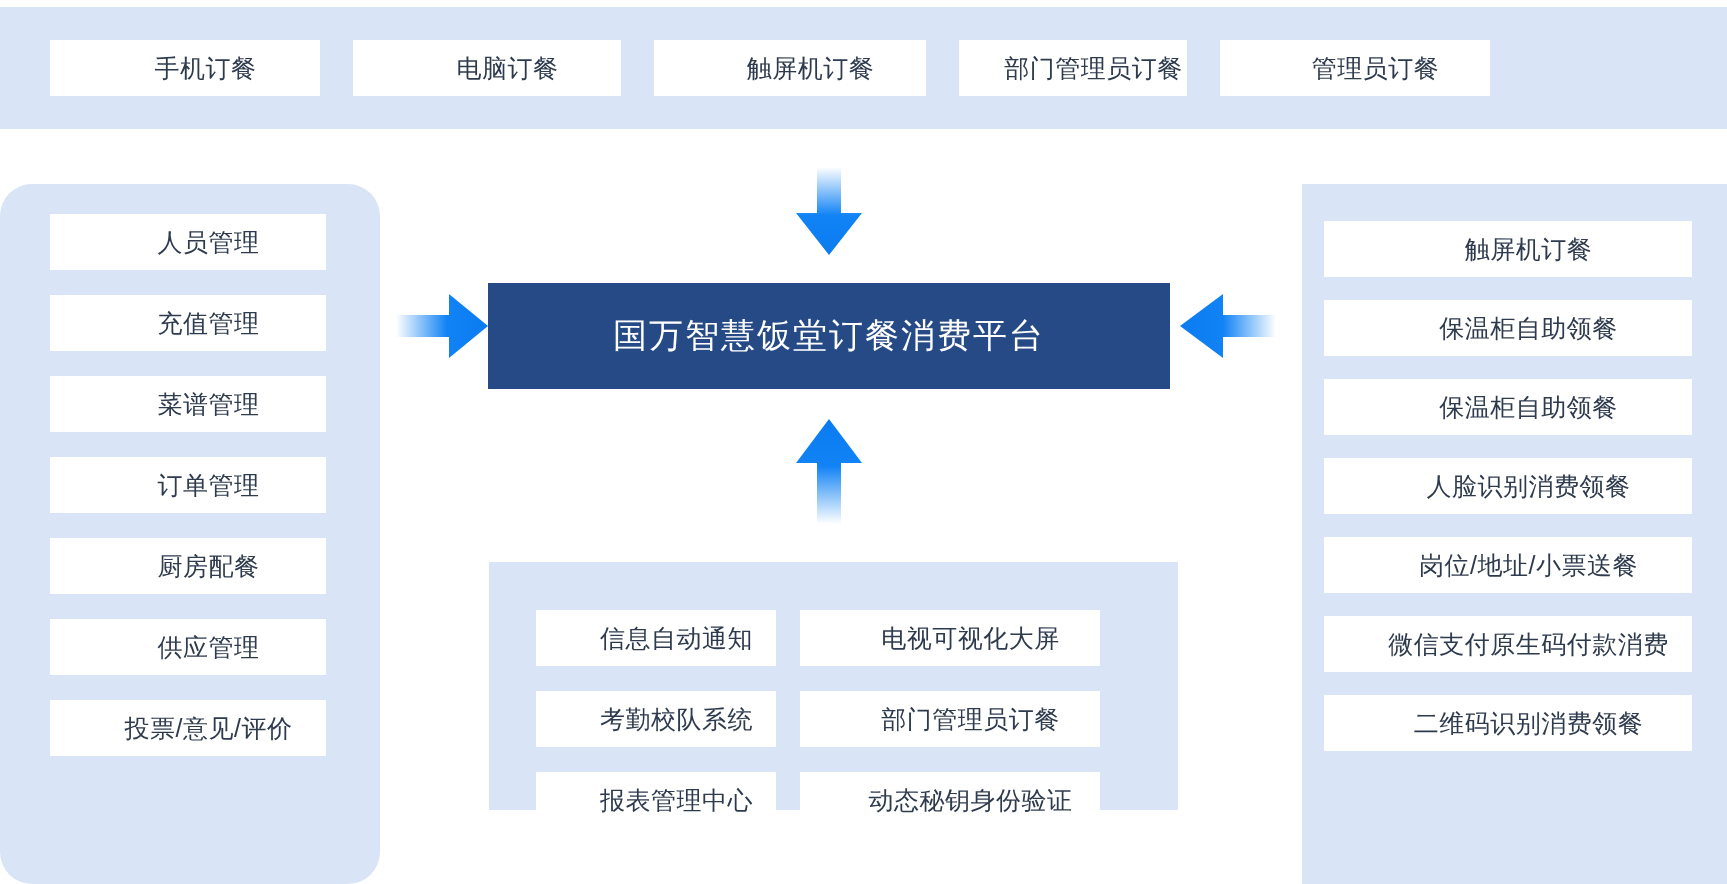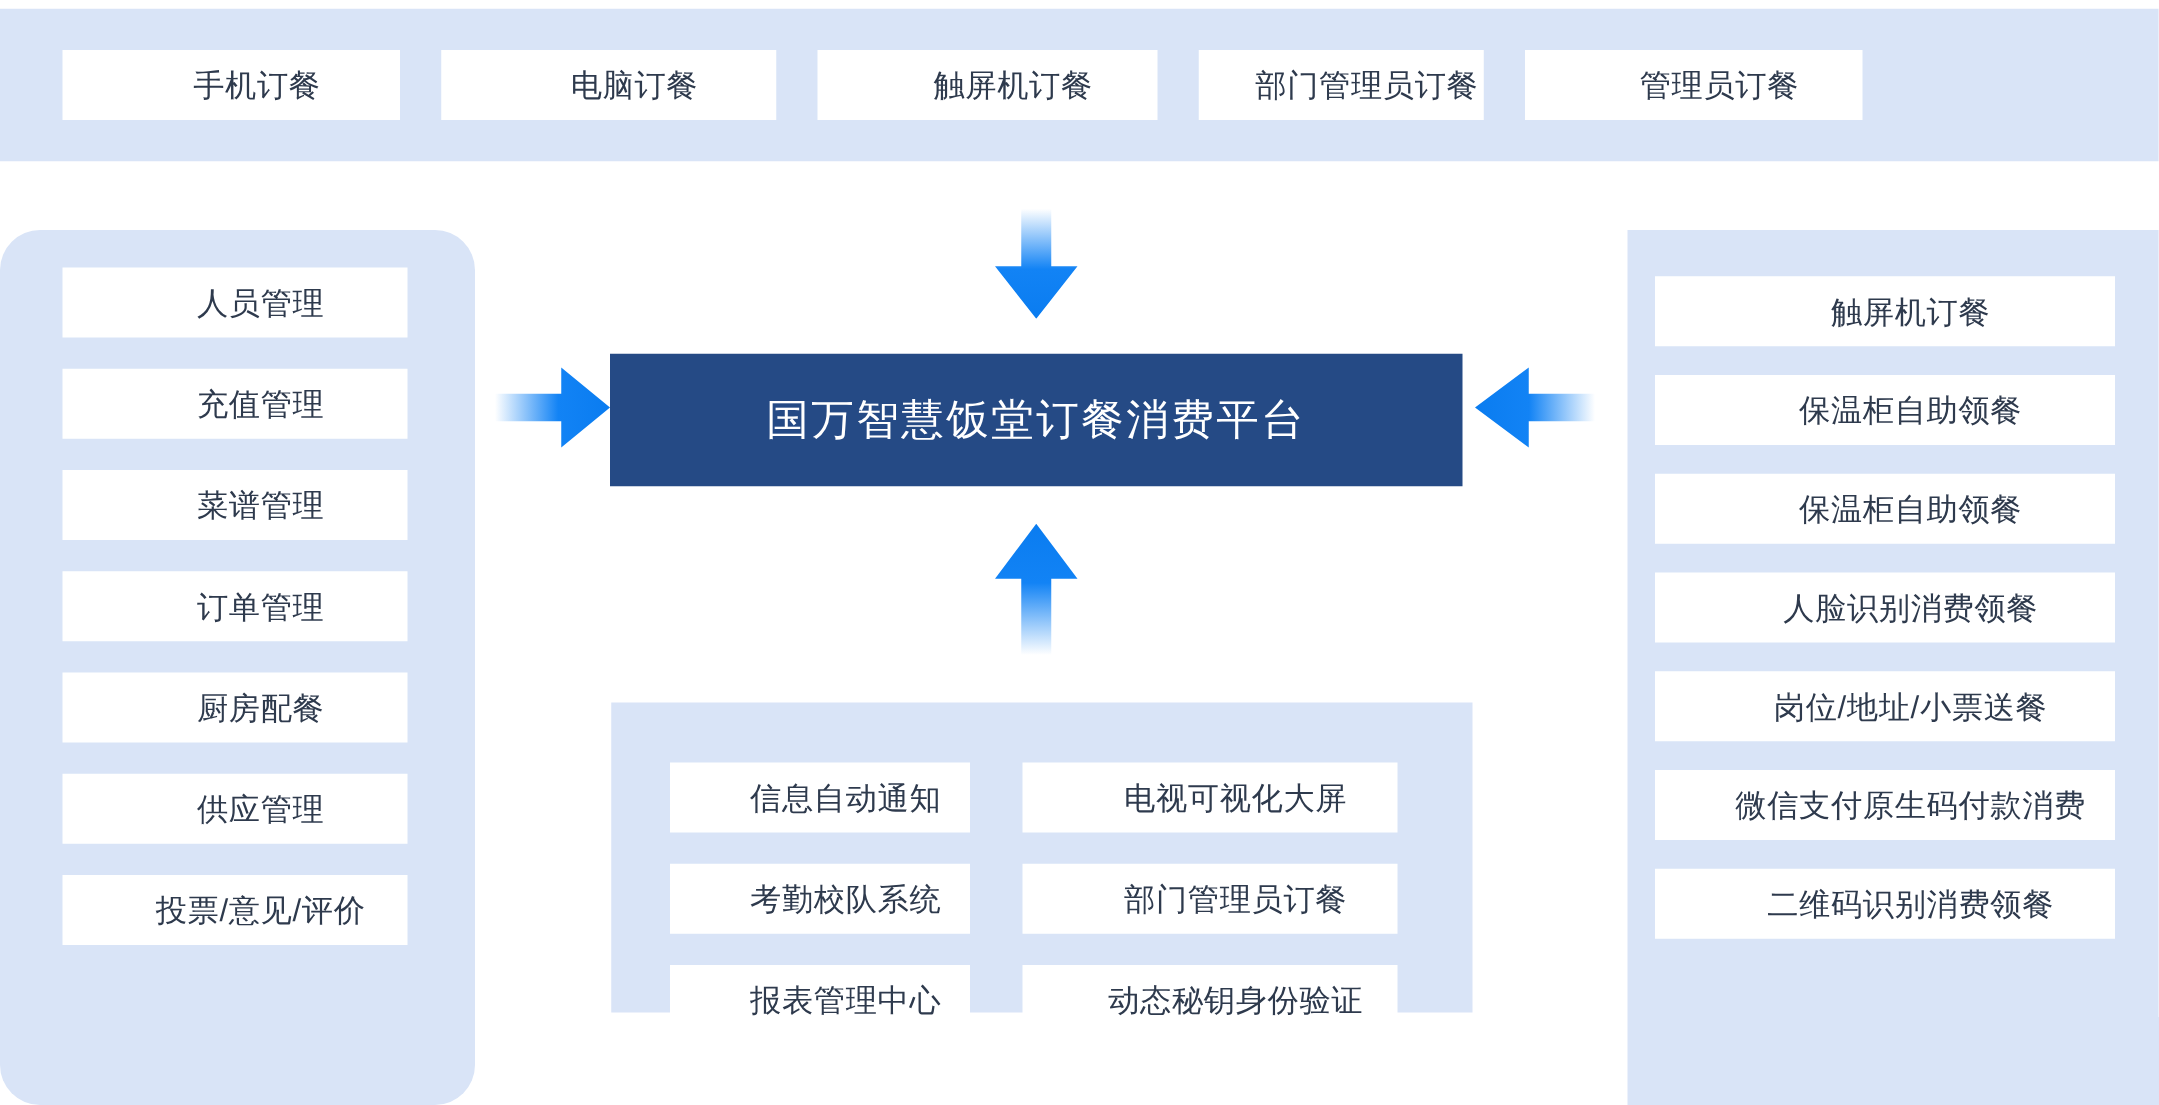--- a/index.html
+++ b/index.html
@@ -110,21 +110,21 @@
     top: 562px;
     width: 689px;
     height: 248px;
   }
   #bottom-panel .chip {
     position: absolute;
     height: 56px;
     font-size: 25px;
   }
   #bottom-panel .col-a { left: 47px; width: 240px; }
-  #bottom-panel .col-b { left: 329px; width: 300px; }
+  #bottom-panel .col-b { left: 311px; width: 300px; }
 
   
   .arrow { position: absolute; }
 
   #arrow-down  { left: 793px; top: 167px; width: 72px; height: 88px; }
   #arrow-up    { left: 793px; top: 419px; width: 72px; height: 105px; }
   #arrow-left-in  { left: 396px; top: 292px; width: 92px; height: 68px; }
   #arrow-right-in { left: 1180px; top: 292px; width: 96px; height: 68px; }
 </style>
 </head>

